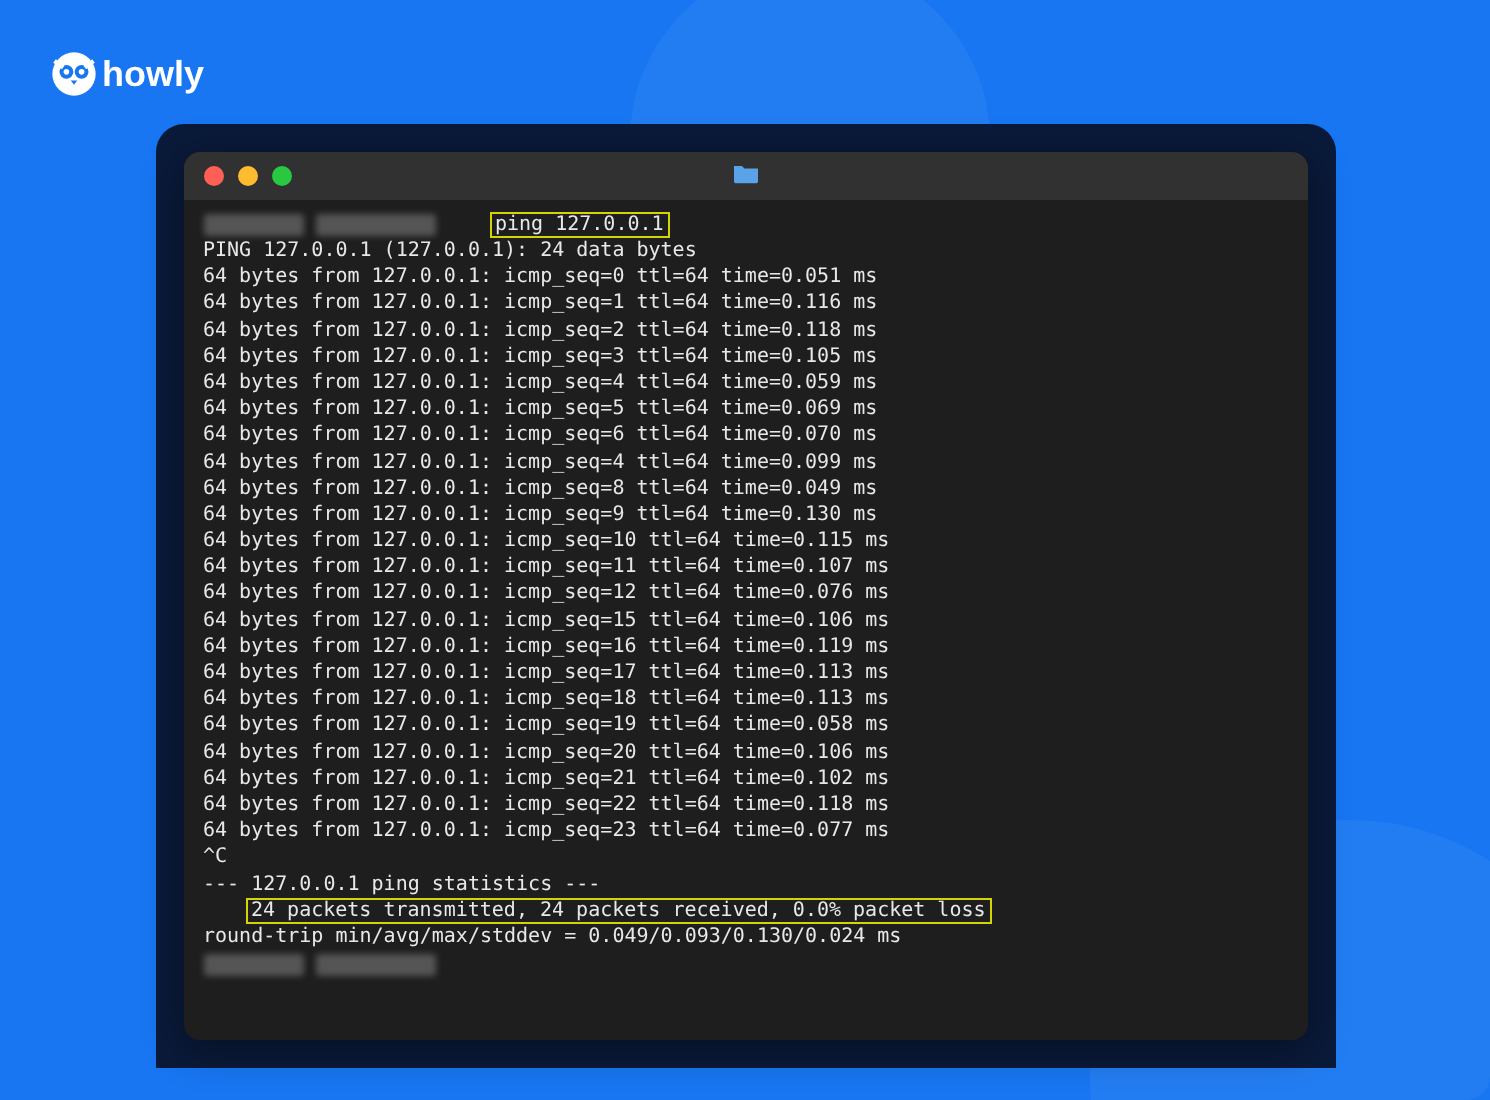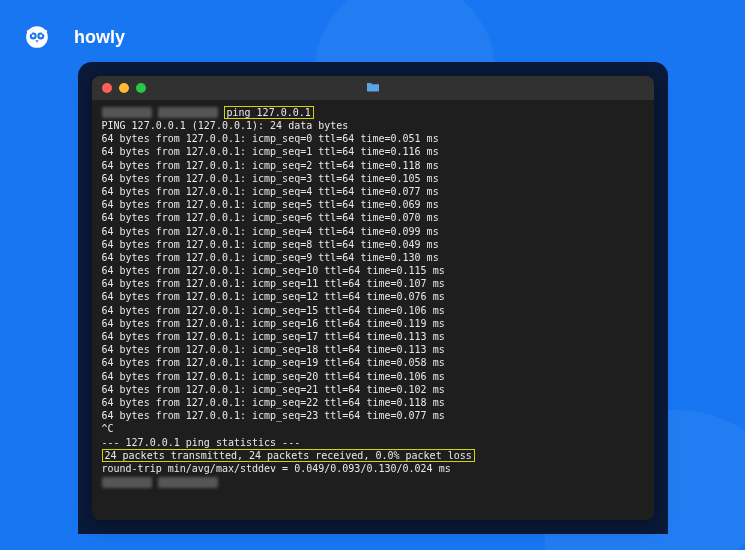--- a/index.html
+++ b/index.html
@@ -24,21 +24,21 @@
       width: 260px; height: 260px;
       border-radius: 50%;
       background: rgba(255,255,255,0.05);
       bottom: -120px; right: -60px;
     }
     .logo {
       position: absolute;
       top: 24px; left: 24px;
       display: flex;
       align-items: center;
-      gap: 24px;
+      gap: 1px;
       color: #fff;
       font-weight: 600;
       font-size: 18px;
     }
     .owl {
       width: 26px; height: 26px;
       display: inline-flex;
       align-items: center;
       justify-content: center;
     }
@@ -102,20 +102,21 @@
       height: 11px;
       background: #555;
       border-radius: 2px;
       filter: blur(1.5px);
     }
     .highlight {
       border: 1.5px solid #d4d400;
       padding: 0 2px;
       display: inline-block;
       line-height: 1.1;
+      margin-left: 21px;
     }
     .term-line { white-space: pre; }
   </style>
 </head>
 <body>
 
 <div class="bg-circle-1"></div>
 <div class="bg-circle-2"></div>
 
 <div class="logo">
@@ -152,21 +153,21 @@
         <span class="blur-segment" style="width:50px"></span>
         <span class="blur-segment" style="width:60px"></span>
         <span class="highlight">ping 127.0.0.1</span>
       </div>
       <div class="term-line">PING 127.0.0.1 (127.0.0.1): 24 data bytes</div>
       <div id="reply-container">
           <div class="term-line">64 bytes from 127.0.0.1: icmp_seq=0 ttl=64 time=0.051 ms</div>
           <div class="term-line">64 bytes from 127.0.0.1: icmp_seq=1 ttl=64 time=0.116 ms</div>
           <div class="term-line">64 bytes from 127.0.0.1: icmp_seq=2 ttl=64 time=0.118 ms</div>
           <div class="term-line">64 bytes from 127.0.0.1: icmp_seq=3 ttl=64 time=0.105 ms</div>
-          <div class="term-line">64 bytes from 127.0.0.1: icmp_seq=4 ttl=64 time=0.077 ms</div>
+          <div class="term-line">64 bytes from 127.0.0.1: icmp_seq=4 ttl=64 time=0.059 ms</div>
           <div class="term-line">64 bytes from 127.0.0.1: icmp_seq=5 ttl=64 time=0.069 ms</div>
           <div class="term-line">64 bytes from 127.0.0.1: icmp_seq=6 ttl=64 time=0.070 ms</div>
           <div class="term-line">64 bytes from 127.0.0.1: icmp_seq=4 ttl=64 time=0.099 ms</div>
           <div class="term-line">64 bytes from 127.0.0.1: icmp_seq=8 ttl=64 time=0.049 ms</div>
           <div class="term-line">64 bytes from 127.0.0.1: icmp_seq=9 ttl=64 time=0.130 ms</div>
           <div class="term-line">64 bytes from 127.0.0.1: icmp_seq=10 ttl=64 time=0.115 ms</div>
           <div class="term-line">64 bytes from 127.0.0.1: icmp_seq=11 ttl=64 time=0.107 ms</div>
           <div class="term-line">64 bytes from 127.0.0.1: icmp_seq=12 ttl=64 time=0.076 ms</div>
           <div class="term-line">64 bytes from 127.0.0.1: icmp_seq=15 ttl=64 time=0.106 ms</div>
           <div class="term-line">64 bytes from 127.0.0.1: icmp_seq=16 ttl=64 time=0.119 ms</div>

